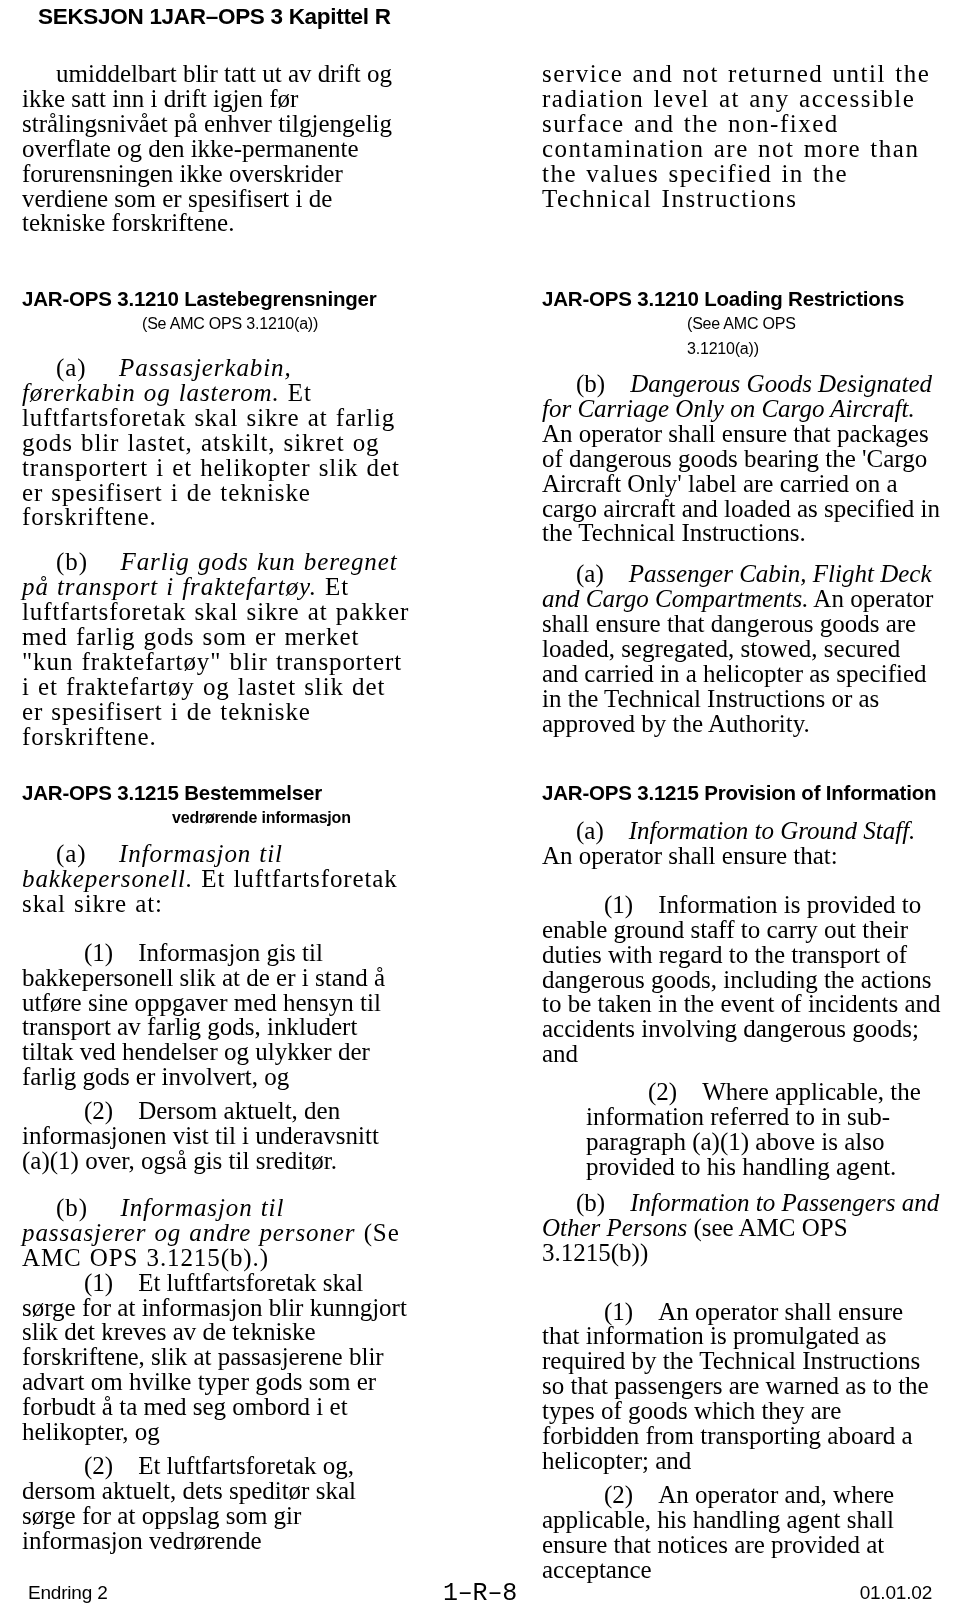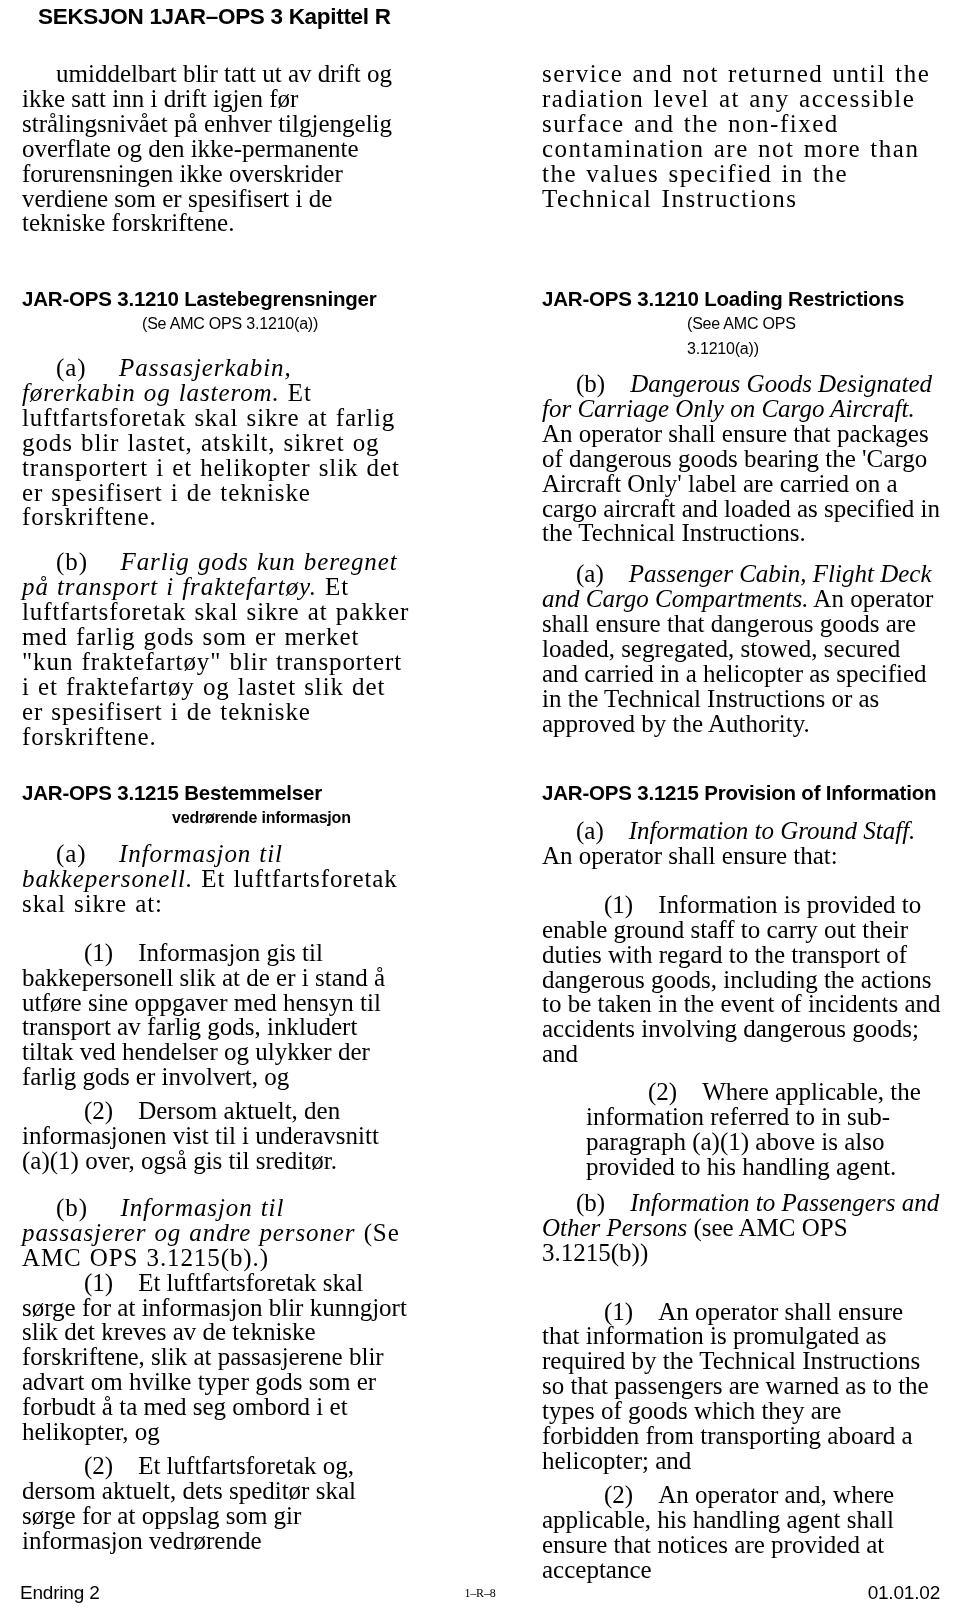--- a/index.html
+++ b/index.html
@@ -93,35 +93,35 @@
   .head-line2.deep { padding-left: 150px; }
   .head-line2.deep2 { padding-left: 145px; }
 
   
   .page-footer {
     position: absolute;
     left: 0;
     bottom: 18px;
     width: 960px;
     height: 26px;
-    padding: 0 20px;
+    padding: 0 28px;
     box-sizing: border-box;
     display: flex;
     justify-content: space-between;
     align-items: center;
     font-family: "Liberation Sans", sans-serif;
     font-size: 19px;
     letter-spacing: -0.2px;
   }
   .footer-center {
     position: absolute;
     left: 0; right: 0;
     text-align: center;
-    font-family: Liberation Serif, serif;
-    font-size: 12px;
+    font-family: Liberation Mono, monospace;
+    font-size: 25px;
     letter-spacing: -0.2px;
   }
   .footer-left, .footer-right { white-space: nowrap; z-index: 2; }
 </style>
 </head>
 <body>
 
 <div class="page-header">
   <div class="header-left">SEKSJON 1</div>
   <div class="header-right">JAR–OPS 3 Kapittel R</div>

